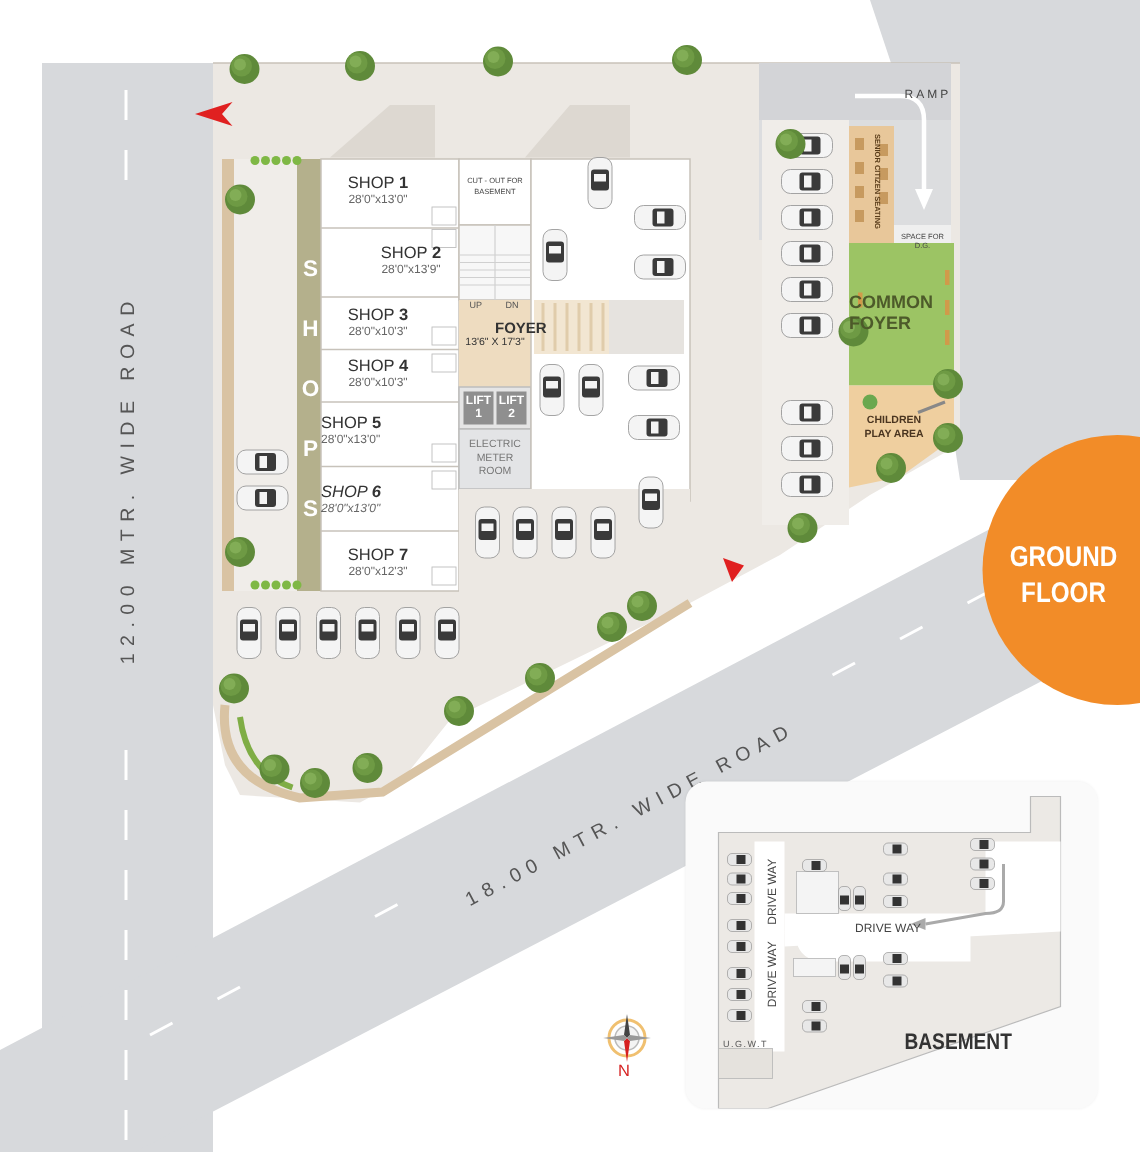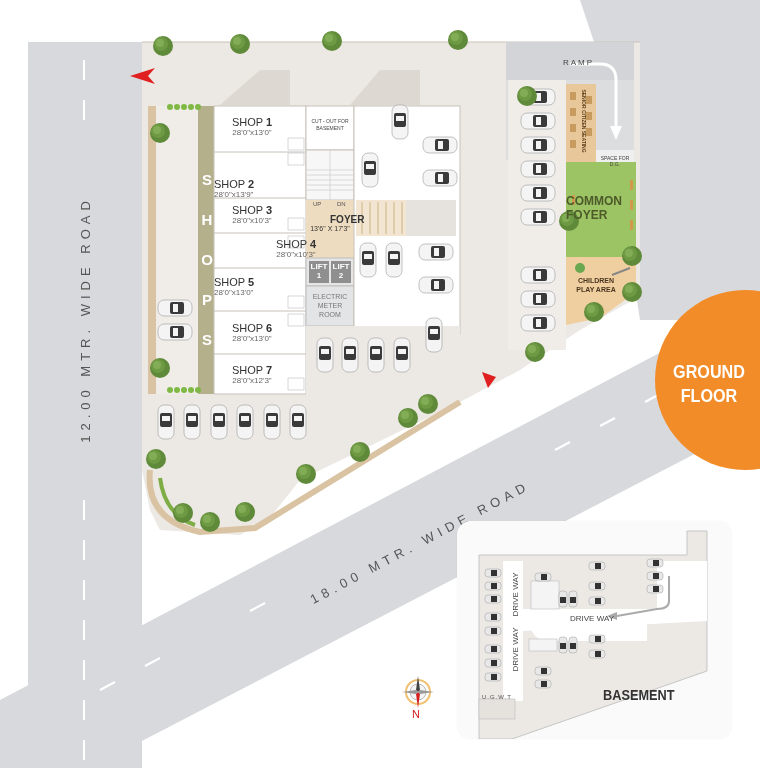--- a/index.html
+++ b/index.html
@@ -228,51 +228,51 @@
   <polygon points="488,388 482,372 496,377" fill="#e02020"></polygon>
 </svg>
 
 <div class="abs" style="left:-65px;top:312px;width:300px;text-align:center;transform:rotate(-90deg);color:#555;font-size:13px;letter-spacing:5px;">
   <span>12.00 MTR. WIDE ROAD</span>
 </div>
 <div class="abs" style="left:270px;top:535px;width:300px;text-align:center;transform:rotate(-28deg);color:#555;font-size:13px;letter-spacing:5px;">
   <span>18.00 MTR. WIDE ROAD</span>
 </div>
 
-<div class="abs" style="left:528px;top:58px;font-size:8px;letter-spacing:2px;color:#444;padding-left:35px;">RAMP</div>
+<div class="abs" style="left:568px;top:58px;font-size:8px;letter-spacing:2px;color:#444;padding-left:35px;">RAMP</div>
 
 <div class="abs" style="left:200px;top:160px;width:14px;color:#fff;font-weight:bold;font-size:15px;text-align:center;line-height:40px;">
   <div>S</div>
   <div>H</div>
   <div>O</div>
   <div>P</div>
   <div>S</div>
 </div>
 
 <div class="abs" style="left:214px;top:116px;width:76px;text-align:center;color:#333;">
   <div style="font-size:11px;"><span>SHOP</span> <b>1</b></div>
   <div style="font-size:8px;color:#666;">28'0"x13'0"</div>
 </div>
-<div class="abs" style="left:214px;top:178px;width:76px;text-align:left;color:#333;">
+<div class="abs" style="left:214px;top:163px;width:76px;text-align:center;color:#333;padding-left:22px;">
   <div style="font-size:11px;"><span>SHOP</span> <b>2</b></div>
   <div style="font-size:8px;color:#666;">28'0"x13'9"</div>
 </div>
 <div class="abs" style="left:214px;top:204px;width:76px;text-align:center;color:#333;">
   <div style="font-size:11px;"><span>SHOP</span> <b>3</b></div>
   <div style="font-size:8px;color:#666;">28'0"x10'3"</div>
 </div>
-<div class="abs" style="left:214px;top:238px;width:76px;text-align:center;color:#333;margin-left:44px;">
+<div class="abs" style="left:214px;top:238px;width:76px;text-align:center;color:#333;">
   <div style="font-size:11px;"><span>SHOP</span> <b>4</b></div>
   <div style="font-size:8px;color:#666;">28'0"x10'3"</div>
 </div>
 <div class="abs" style="left:214px;top:276px;width:76px;text-align:left;color:#333;">
   <div style="font-size:11px;"><span>SHOP</span> <b>5</b></div>
   <div style="font-size:8px;color:#666;">28'0"x13'0"</div>
 </div>
-<div class="abs" style="left:214px;top:322px;width:76px;text-align:center;color:#333;">
+<div class="abs" style="left:214px;top:322px;width:76px;color:#333;font-style:italic;">
   <div style="font-size:11px;"><span>SHOP</span> <b>6</b></div>
   <div style="font-size:8px;color:#666;">28'0"x13'0"</div>
 </div>
 <div class="abs" style="left:214px;top:364px;width:76px;text-align:center;color:#333;">
   <div style="font-size:11px;"><span>SHOP</span> <b>7</b></div>
   <div style="font-size:8px;color:#666;">28'0"x12'3"</div>
 </div>
 
 <div class="abs" style="left:306px;top:118px;width:48px;text-align:center;font-size:5px;color:#444;line-height:7px;">
   <div>CUT - OUT FOR</div>

